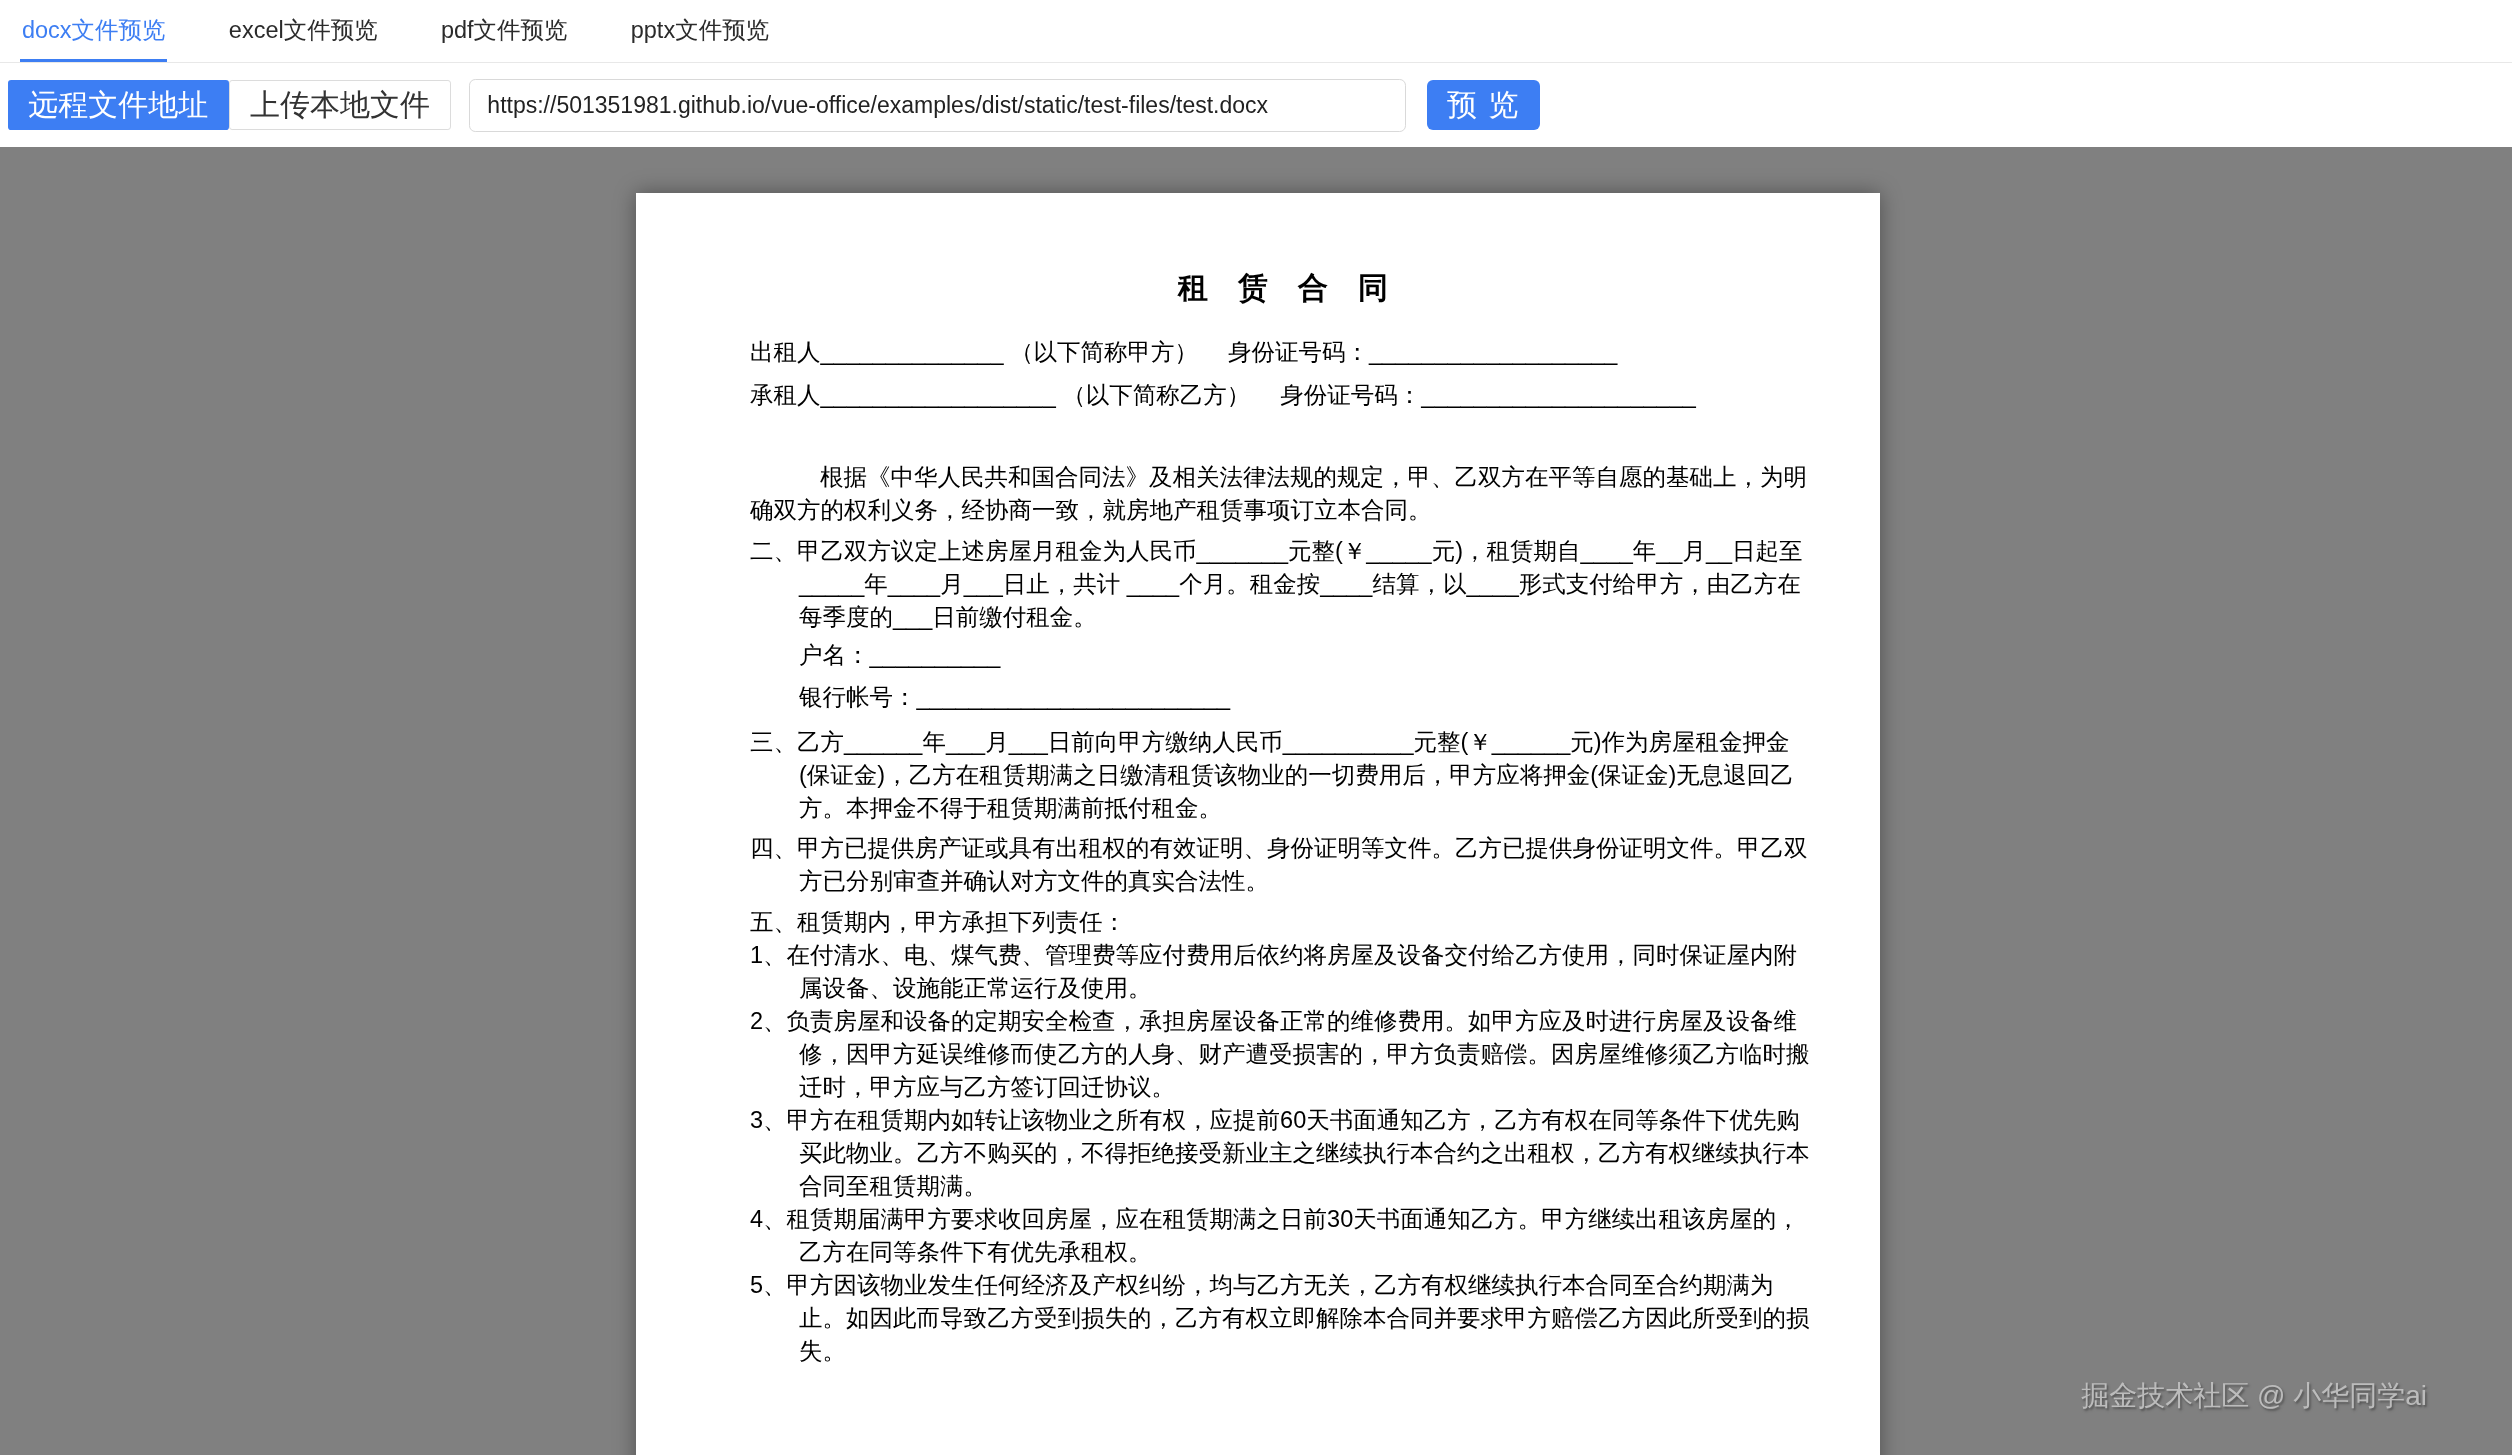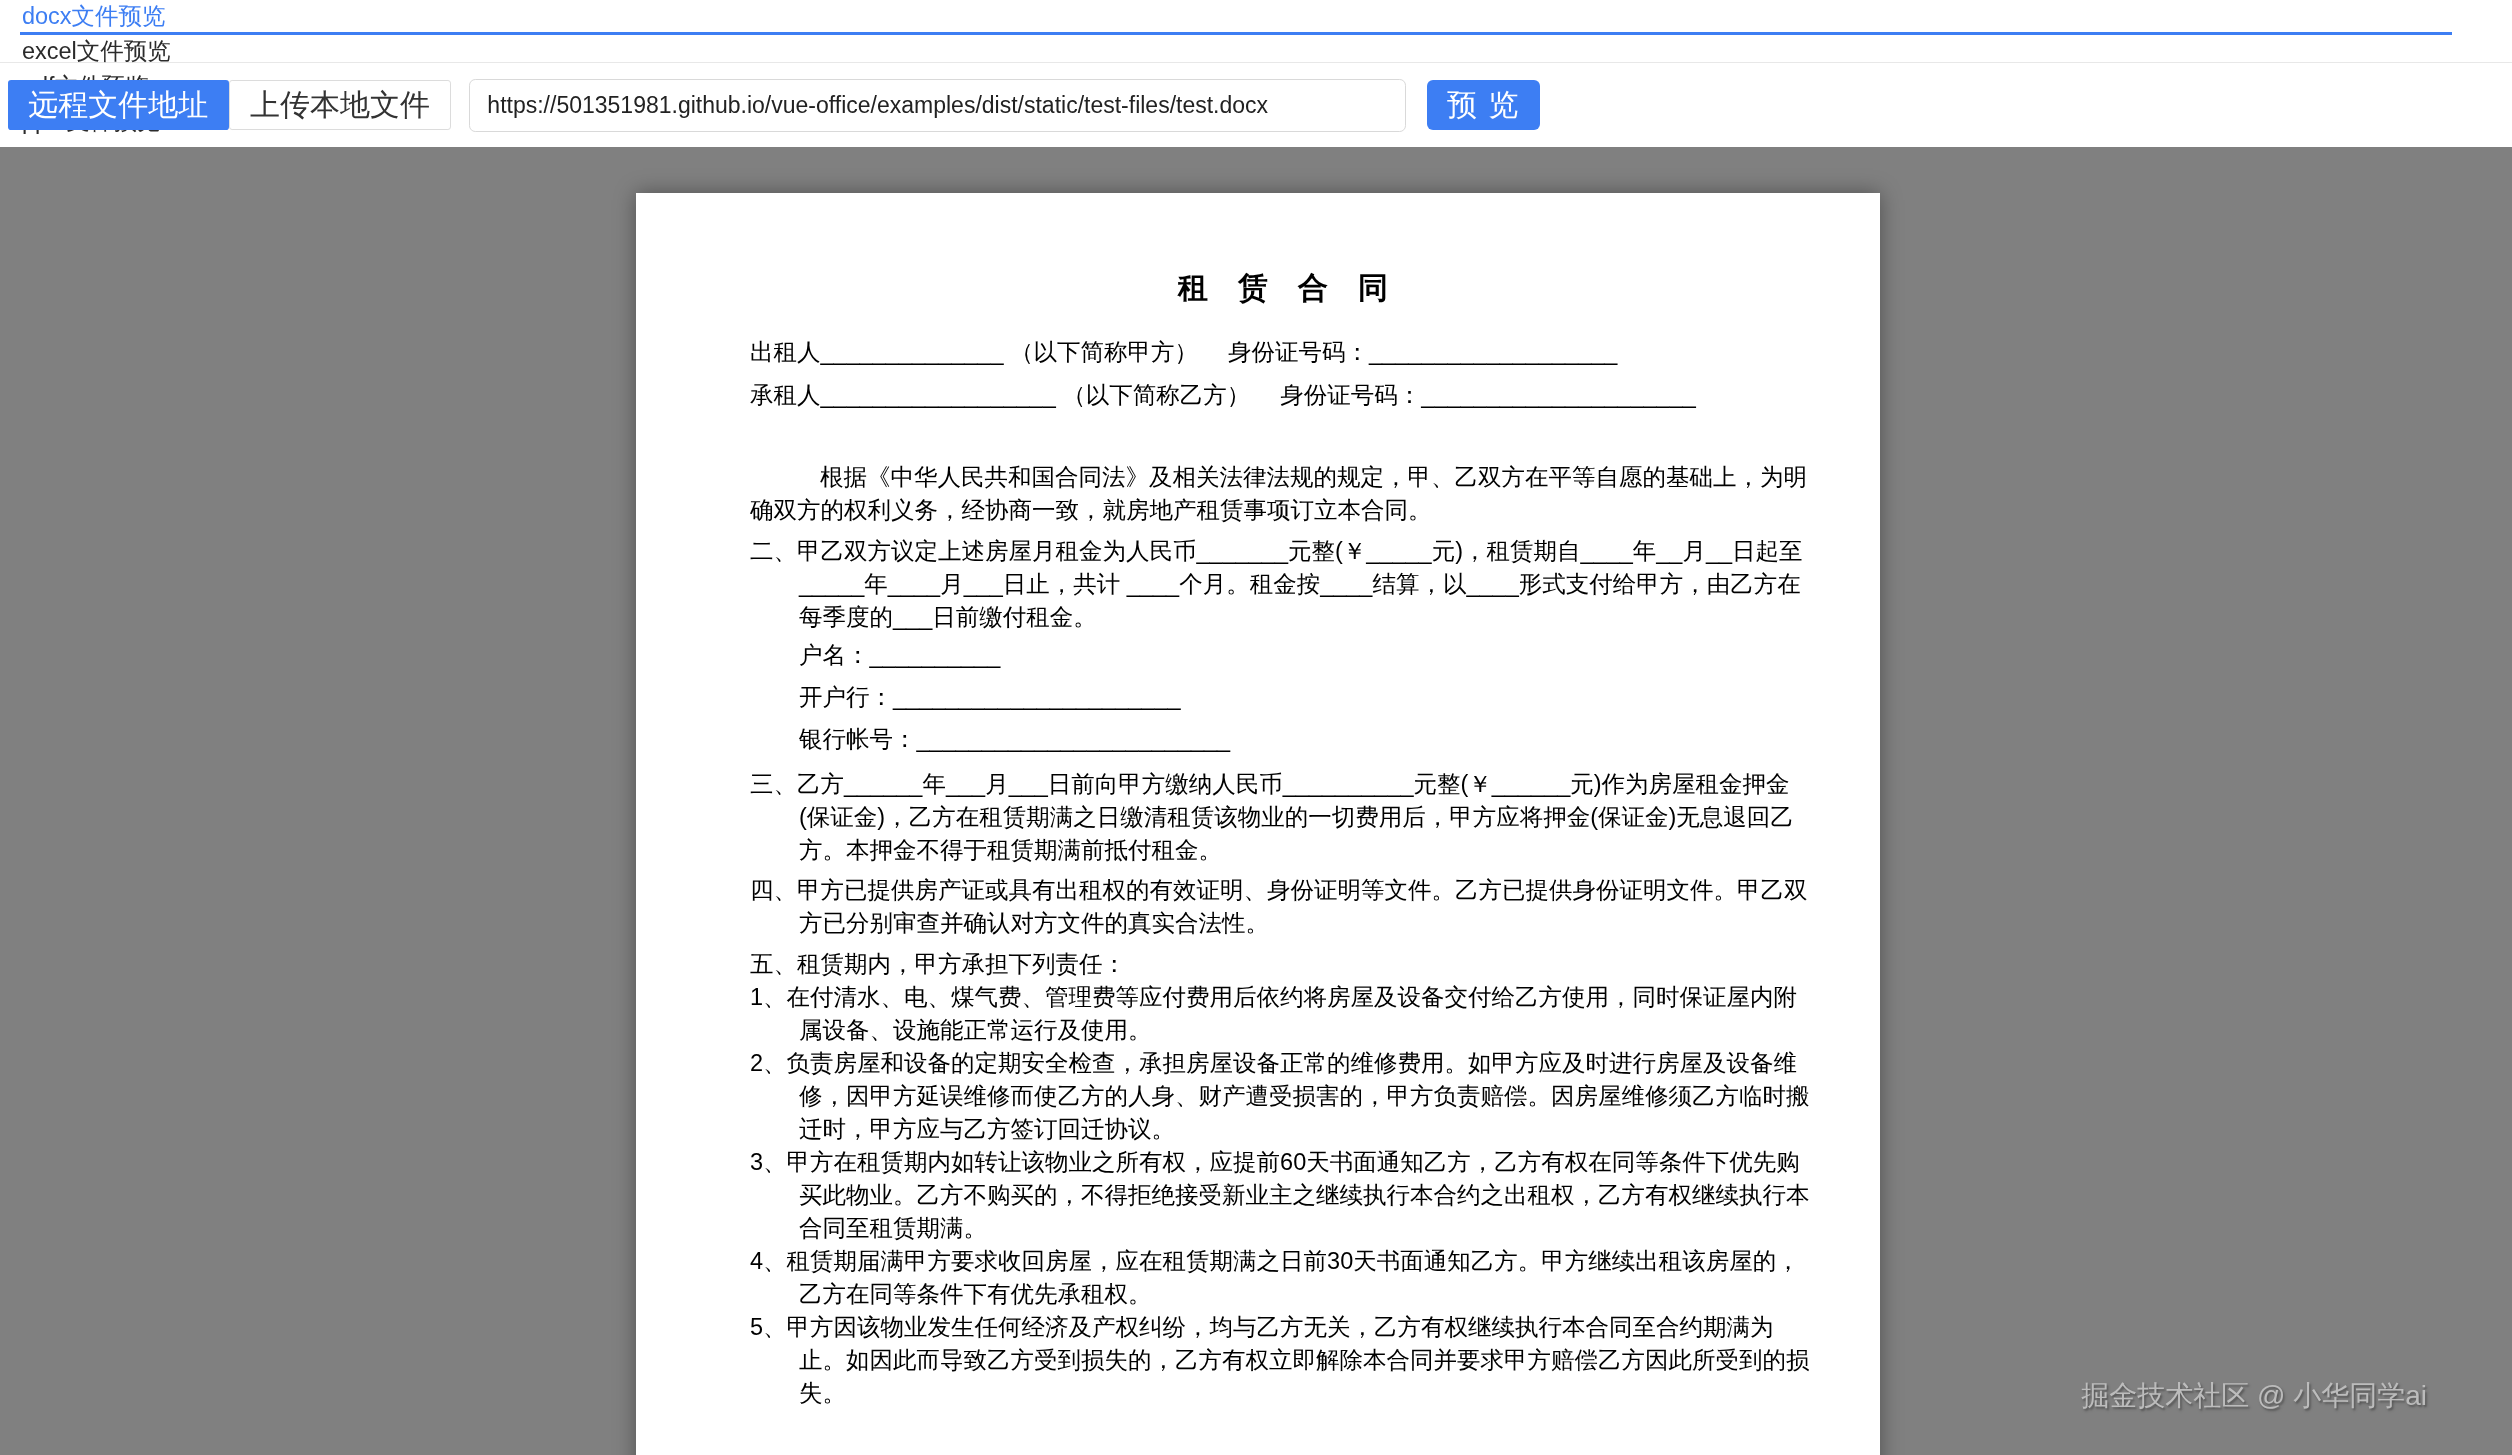--- a/index.html
+++ b/index.html
@@ -9,21 +9,20 @@
     background: #808080;
     font-family: "Liberation Sans", "DejaVu Sans", sans-serif;
   }
 
   
   .tabbar {
     height: 63px; background: #ffffff;
     display: flex; align-items: stretch;
     padding-left: 20.4px;
     border-bottom: 1.6px solid #e8e8e8;
-    flex-direction: column;
   }
   .tab {
     display: flex; align-items: center;
     margin-right: 60px;
     font-size: 23.5px; color: #2b2b2b;
     border-bottom: 3.9px solid transparent;
     cursor: pointer;
     padding: 0 1.6px;
   }
   .tab.active { color: #3d7ef3; border-bottom-color: #3d7ef3; }
@@ -111,21 +110,20 @@
 <div class="canvas">
   <div class="page">
     <div class="doc-title">租　赁　合　同</div>
     <div class="doc">
         <div class="b-party">出租人______________ （以下简称甲方）　 身份证号码：___________________</div>
         <div class="b-party">承租人__________________ （以下简称乙方）　 身份证号码：_____________________</div>
         <div class="b-gap"></div>
         <div class="b-para">根据《中华人民共和国合同法》及相关法律法规的规定，甲、乙双方在平等自愿的基础上，为明确双方的权利义务，经协商一致，就房地产租赁事项订立本合同。</div>
         <div class="b-item">二、甲乙双方议定上述房屋月租金为人民币_______元整(￥_____元)，租赁期自____年__月__日起至_____年____月___日止，共计 ____个月。租金按____结算，以____形式支付给甲方，由乙方在每季度的___日前缴付租金。</div>
         <div class="b-sub">户名：__________</div>
-        <div class="b-sub">开户行：______________________</div>
         <div class="b-sub">银行帐号：________________________</div>
         <div class="b-item">三、乙方______年___月___日前向甲方缴纳人民币__________元整(￥______元)作为房屋租金押金(保证金)，乙方在租赁期满之日缴清租赁该物业的一切费用后，甲方应将押金(保证金)无息退回乙方。本押金不得于租赁期满前抵付租金。</div>
         <div class="b-item">四、甲方已提供房产证或具有出租权的有效证明、身份证明等文件。乙方已提供身份证明文件。甲乙双方已分别审查并确认对方文件的真实合法性。</div>
         <div class="b-item">五、租赁期内，甲方承担下列责任：</div>
         <div class="b-item minor">1、在付清水、电、煤气费、管理费等应付费用后依约将房屋及设备交付给乙方使用，同时保证屋内附属设备、设施能正常运行及使用。</div>
         <div class="b-item minor">2、负责房屋和设备的定期安全检查，承担房屋设备正常的维修费用。如甲方应及时进行房屋及设备维修，因甲方延误维修而使乙方的人身、财产遭受损害的，甲方负责赔偿。因房屋维修须乙方临时搬迁时，甲方应与乙方签订回迁协议。</div>
         <div class="b-item minor">3、甲方在租赁期内如转让该物业之所有权，应提前60天书面通知乙方，乙方有权在同等条件下优先购买此物业。乙方不购买的，不得拒绝接受新业主之继续执行本合约之出租权，乙方有权继续执行本合同至租赁期满。</div>
         <div class="b-item minor">4、租赁期届满甲方要求收回房屋，应在租赁期满之日前30天书面通知乙方。甲方继续出租该房屋的，乙方在同等条件下有优先承租权。</div>
         <div class="b-item minor">5、甲方因该物业发生任何经济及产权纠纷，均与乙方无关，乙方有权继续执行本合同至合约期满为止。如因此而导致乙方受到损失的，乙方有权立即解除本合同并要求甲方赔偿乙方因此所受到的损失。</div>
       </div>

